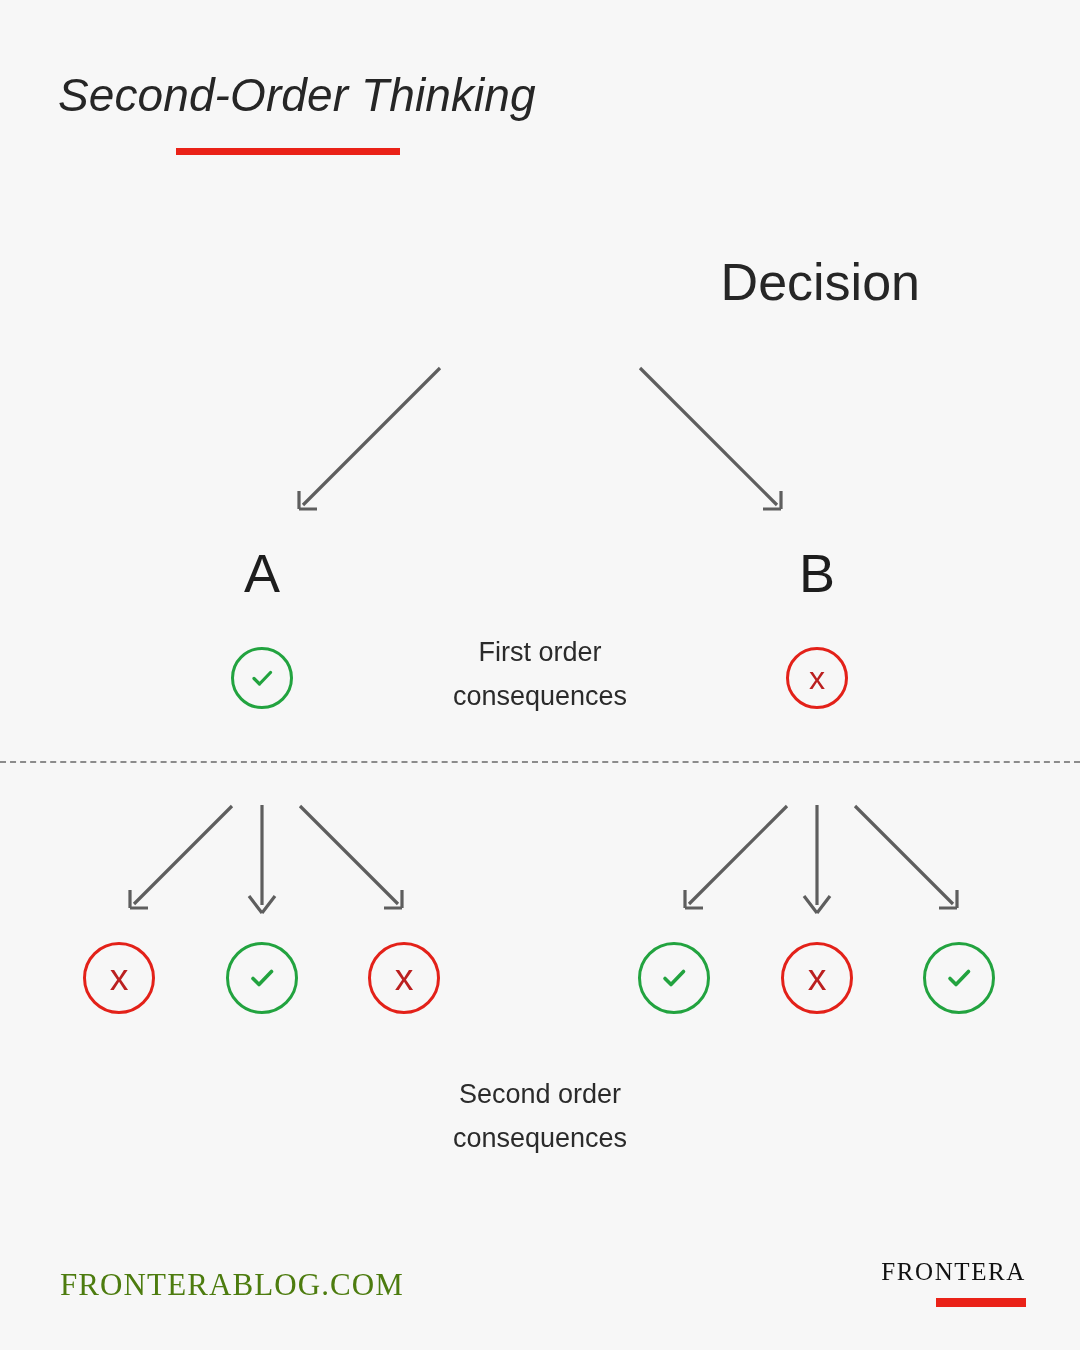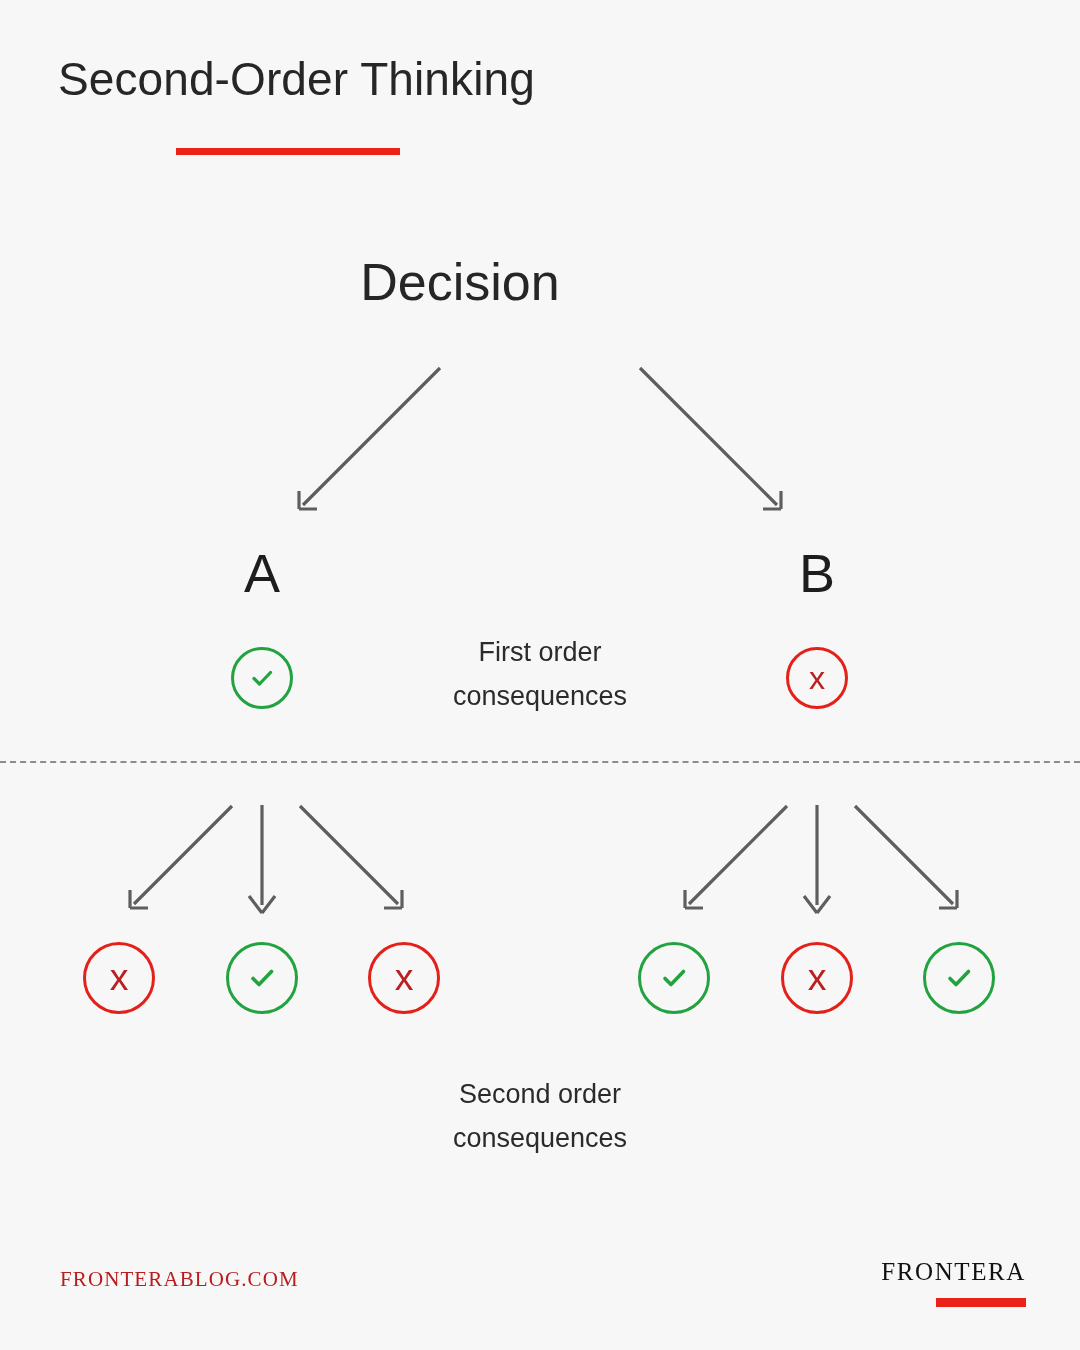--- a/index.html
+++ b/index.html
@@ -14,43 +14,44 @@
     background: #f7f7f7;
     overflow: hidden;
     font-family: "Liberation Sans", sans-serif;
     -webkit-font-smoothing: antialiased;
   }
 
   
   #page-title {
     position: absolute;
     left: 58px;
-    top: 52px;
+    top: 68px;
     font-size: 46px;
     font-weight: 400;
     color: #262626;
     letter-spacing: 0.1px;
     white-space: nowrap;
+    font-style: italic;
   }
   #title-rule {
     position: absolute;
     left: 176px;
     top: 148px;
     width: 224px;
     height: 7px;
     background: #ea2218;
   }
 
   
   #root-node {
     position: absolute;
     left: 0;
     top: 252px;
     width: 920px;
-    text-align: center;
+    text-align: right;
     font-size: 52px;
     font-weight: 400;
     color: #262626;
   }
 
   
   .branch-label {
     position: absolute;
     width: 120px;
     text-align: center;
@@ -131,23 +132,23 @@
     pointer-events: none;
   }
   #arrow-layer path { fill: none; stroke: #5e5e5e; stroke-width: 3.2; }
 
   
   #footer-site {
     position: absolute;
     left: 60px;
     top: 1267px;
     font-family: "Liberation Serif", serif;
-    font-size: 21px;
+    font-size: 31px;
     letter-spacing: 1.1px;
-    color: #b91c1c;
+    color: #4d7c0f;
     white-space: nowrap;
   }
   #brand-mark {
     position: absolute;
     right: 54px;
     top: 1258px;
     text-align: center;
   }
   #brand-name {
     font-family: "Liberation Serif", serif;

